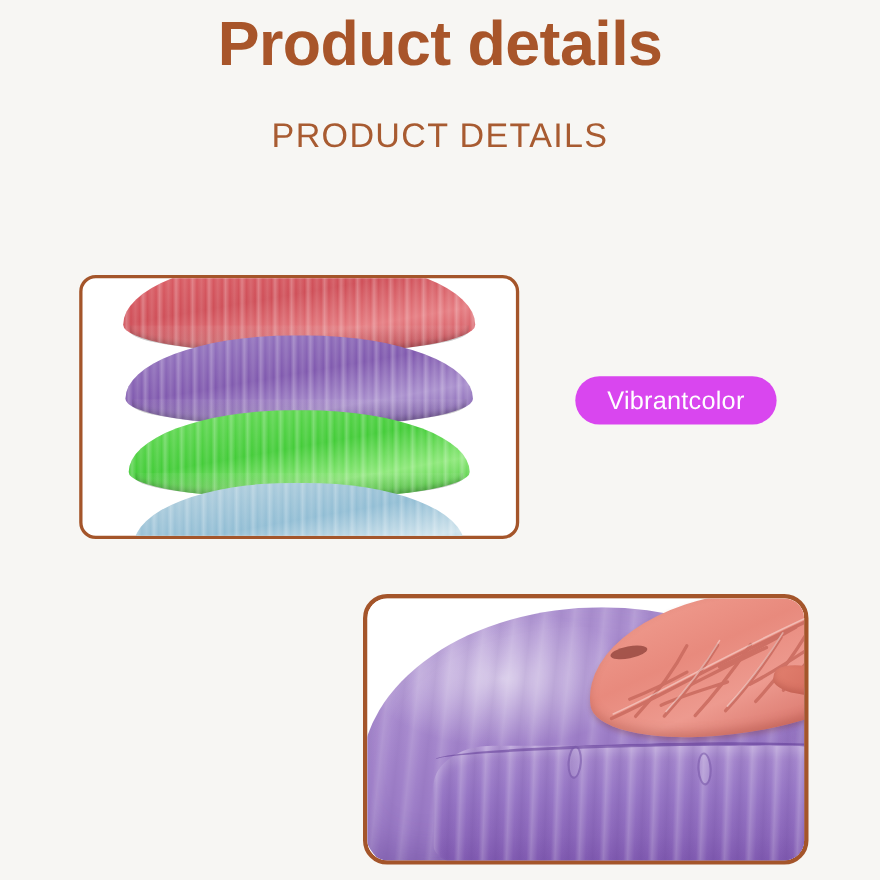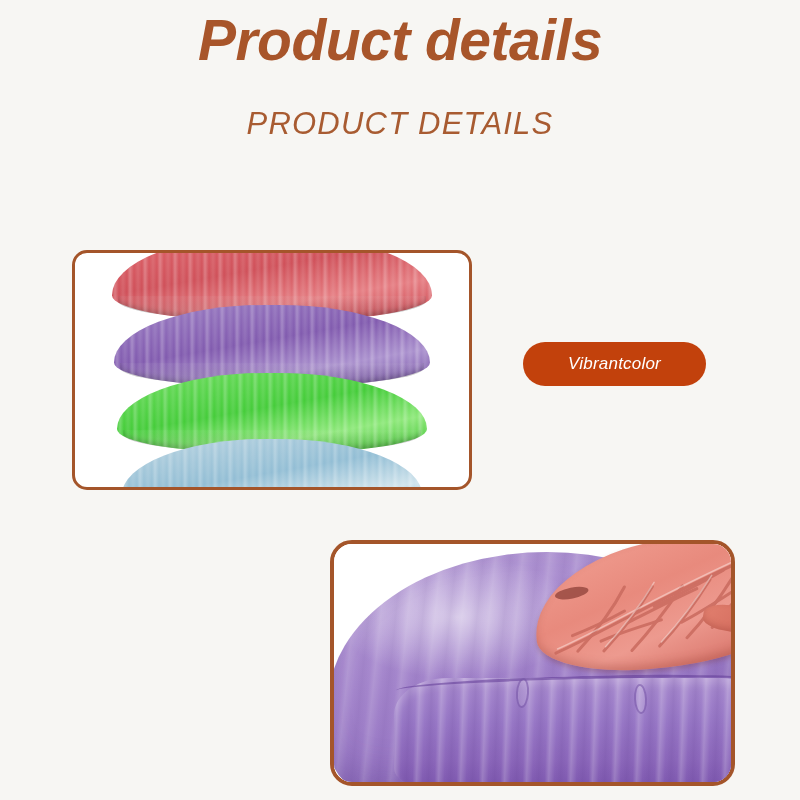--- a/index.html
+++ b/index.html
@@ -3,21 +3,21 @@
 <meta charset="utf-8">
 <style>
   html,body{margin:0;padding:0;}
   body{
     width:800px;height:800px;
     background:#f7f6f3;
     font-family:"Liberation Sans", sans-serif;
     overflow:hidden;
     position:relative;
   }
-  .page{position:relative;width:800px;height:800px;font-style:italic;}
+  .page{position:relative;width:800px;height:800px;}
 
   
   .title{
     position:absolute; left:0; top:8px; width:800px;
     text-align:center;
     font-size:57px; font-weight:bold;
     color:#a8552a; letter-spacing:-0.5px;
     line-height:1.15;
   }
   .subtitle{
@@ -164,24 +164,24 @@
     background:#8e4038;
     border-radius:50%;
     transform:rotate(-6deg);
     opacity:.75;
   }
 
   
   .badge{
     position:absolute;
     display:flex; align-items:center; justify-content:center;
-    background:#c2410c;
+    background:#d946ef;
     color:#ffffff;
     border-radius:24px;
-    font-size:17px;
+    font-size:23px;
     letter-spacing:.2px;
     white-space:nowrap;
     box-sizing:border-box;
   }
   .badge-vibrant{ left:523px; top:342px; width:183px; height:44px; }
   .badge-nonslip{ left:103px; top:626px; width:176px; height:44px; }
 </style>
 </head>
 <body>
 

